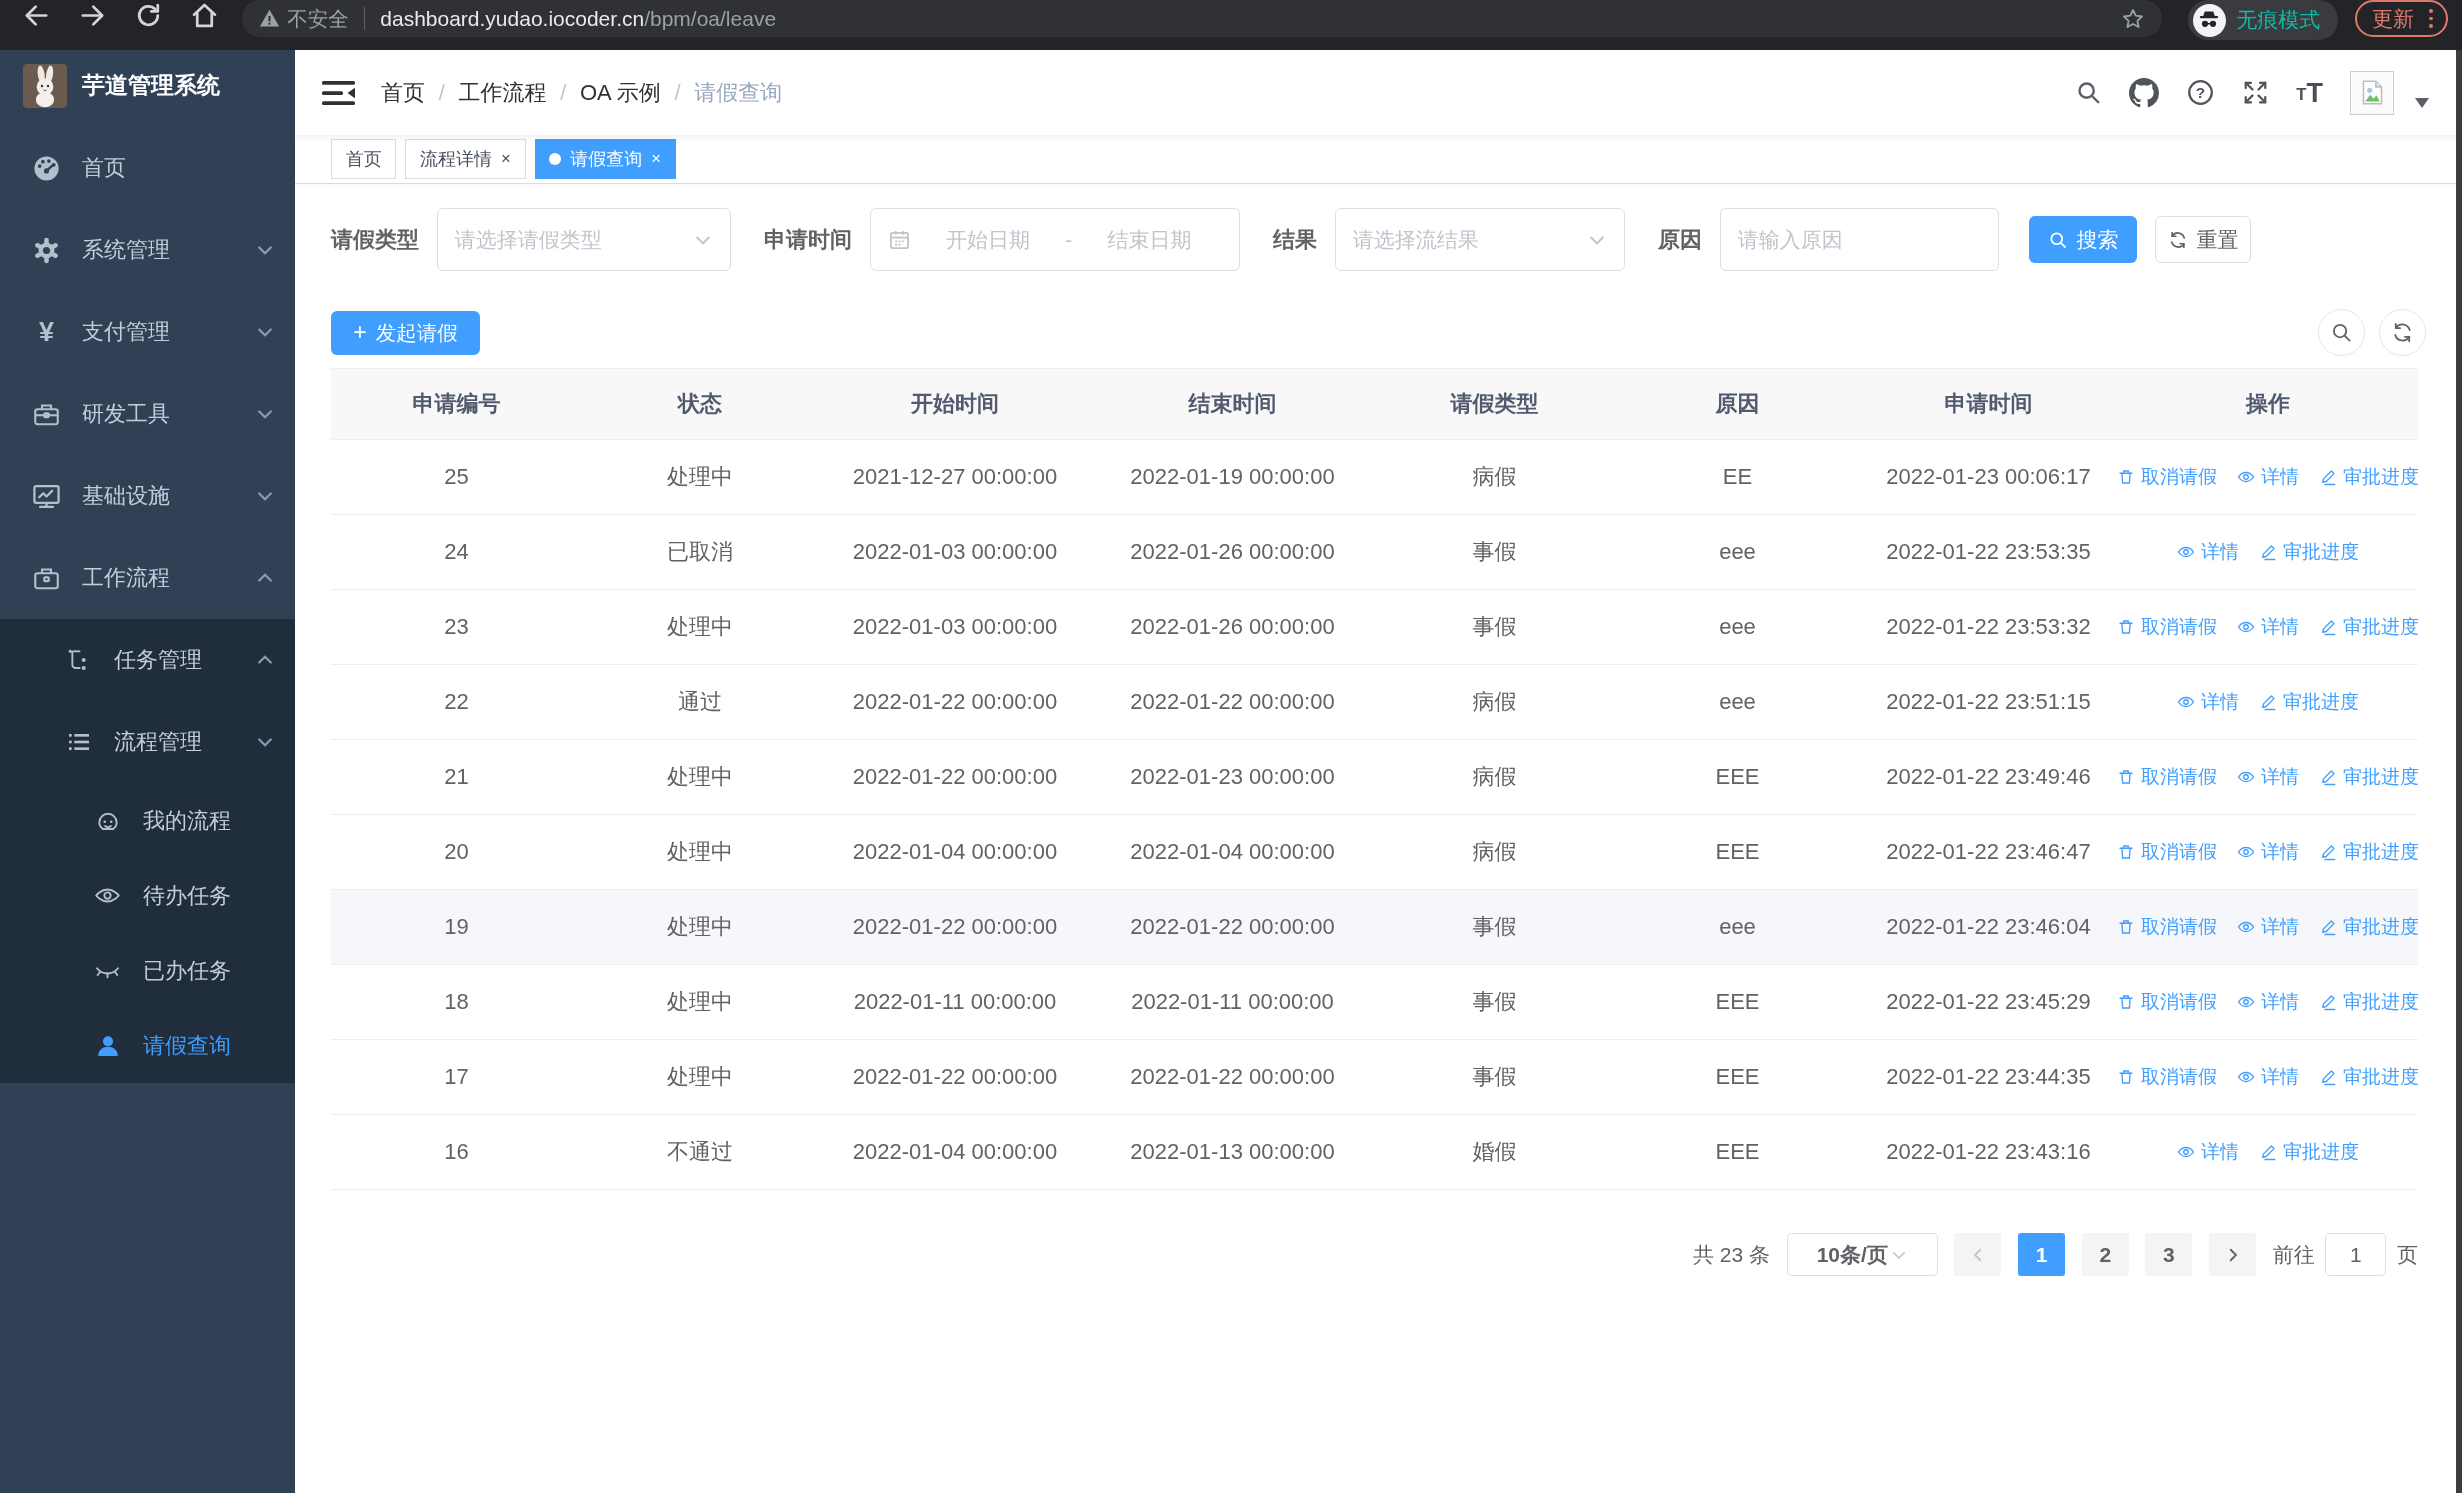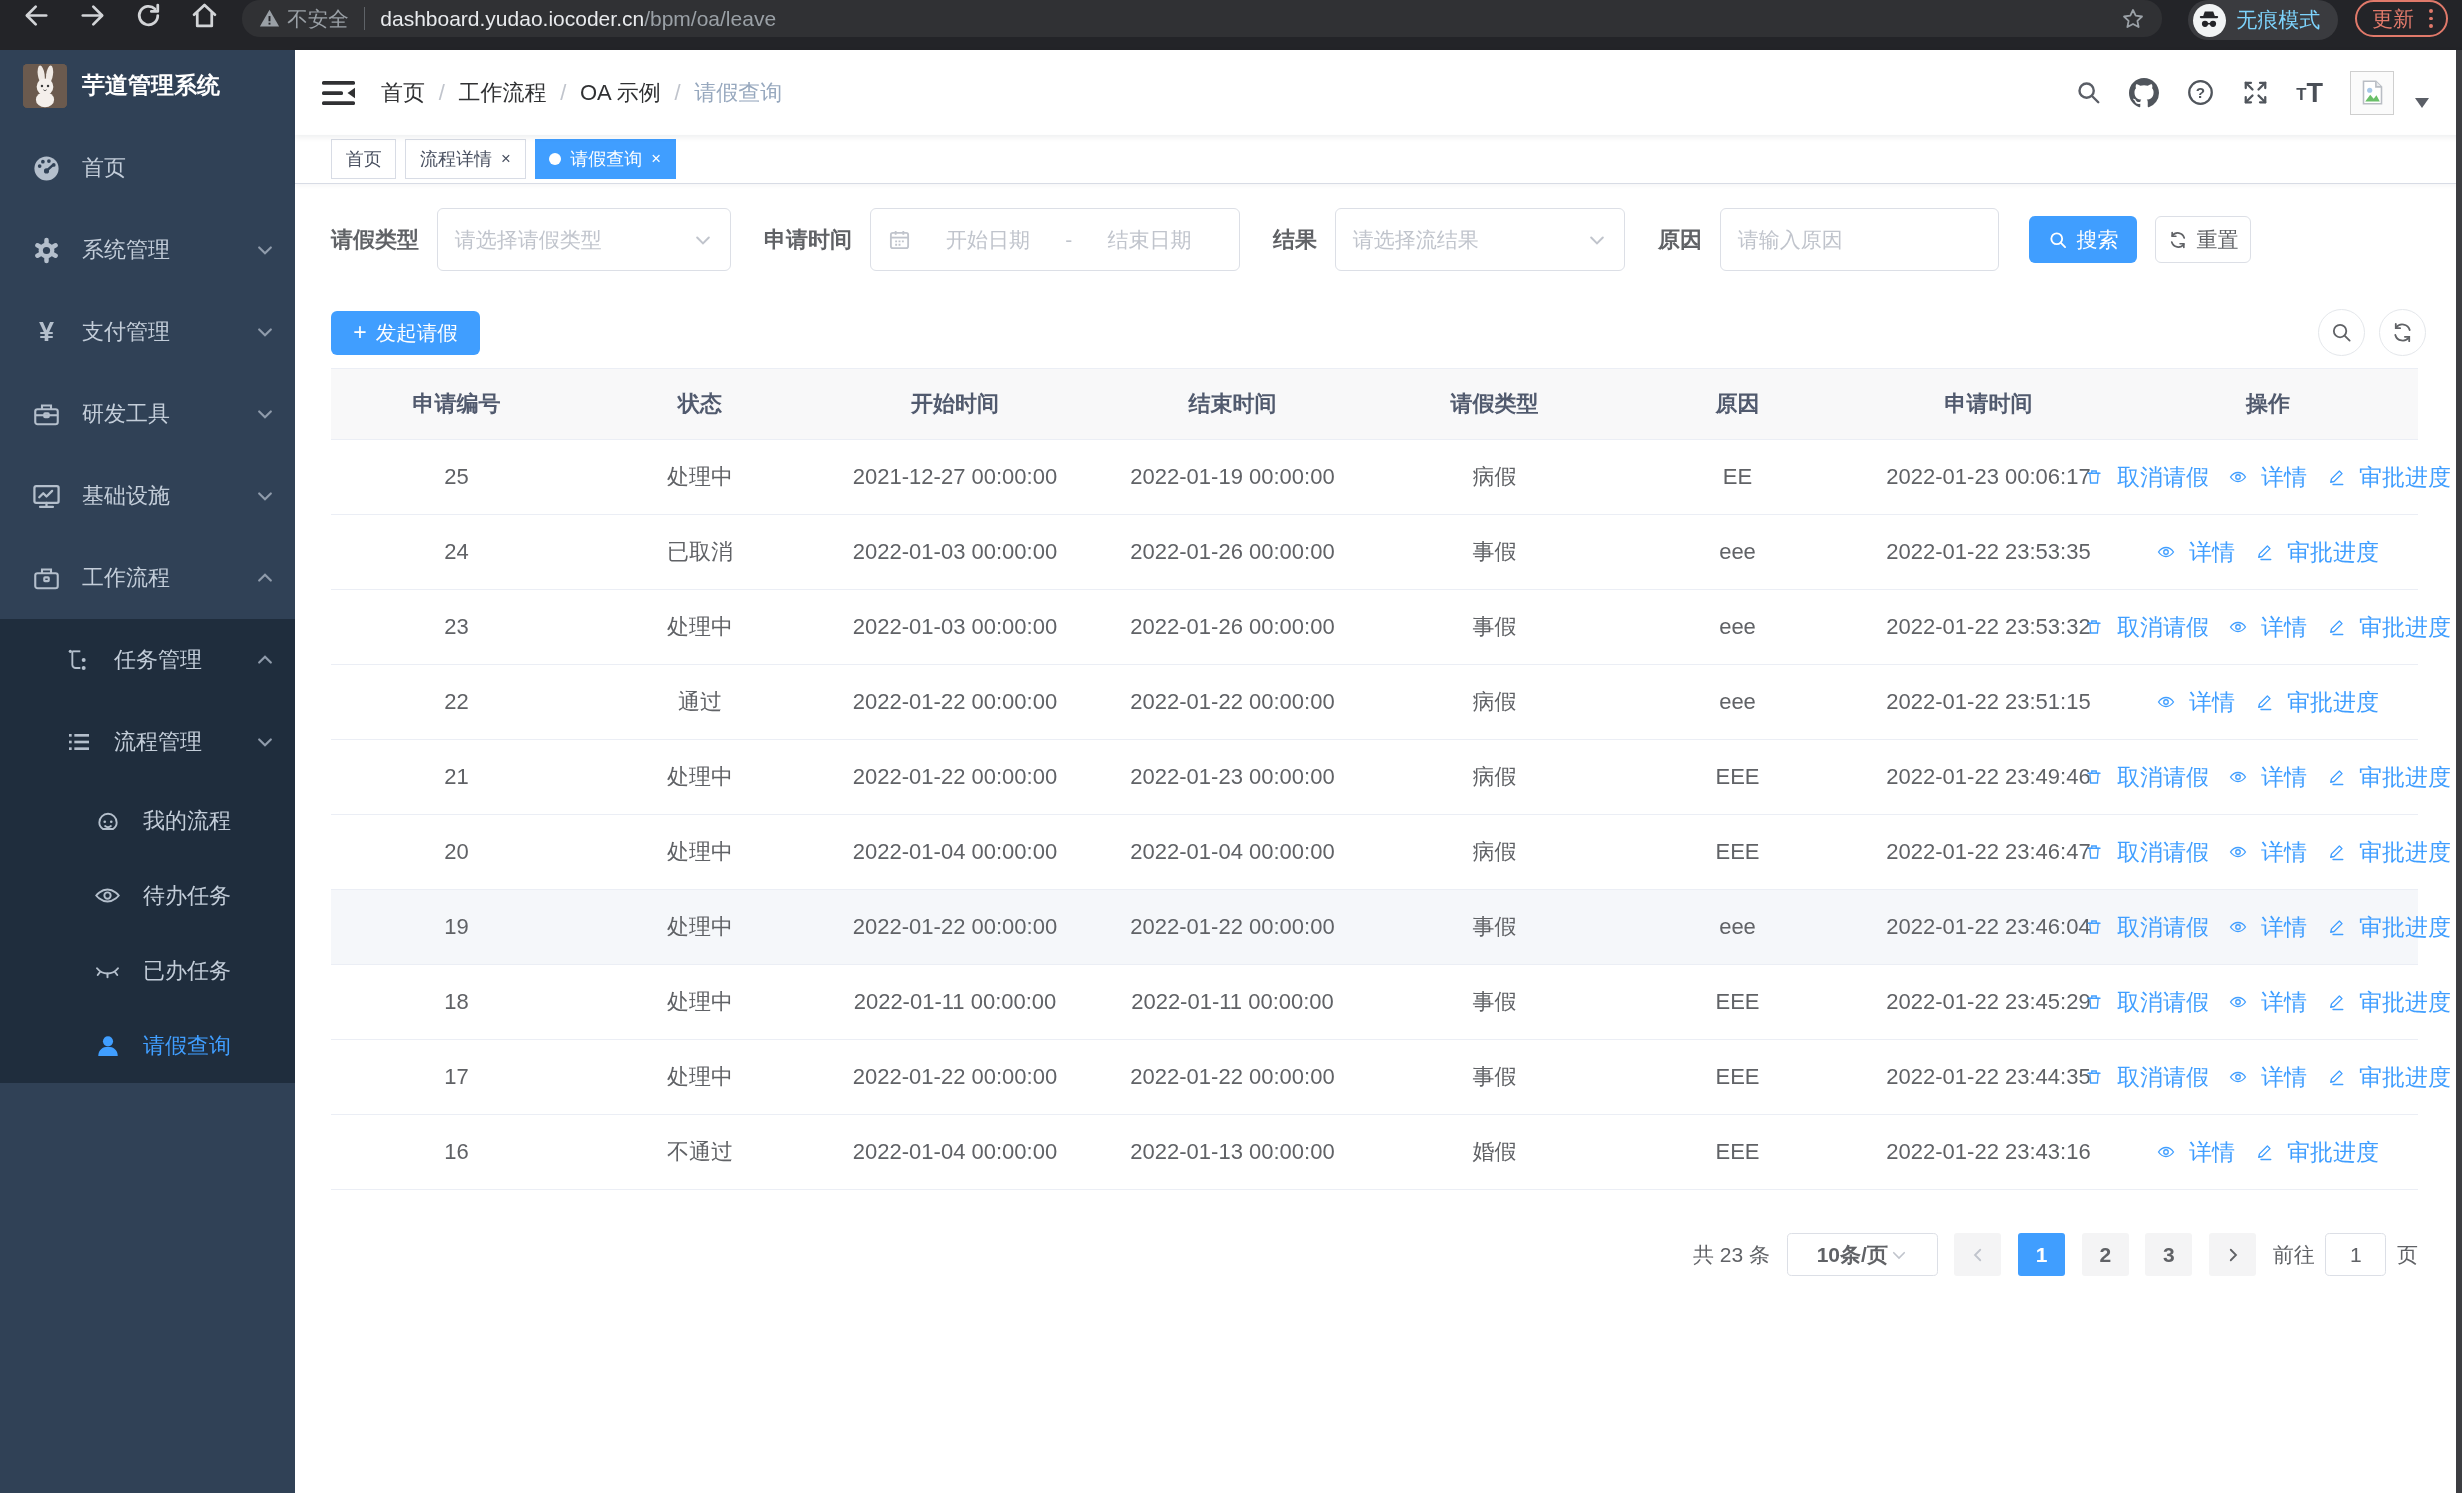--- a/index.html
+++ b/index.html
@@ -23,21 +23,21 @@
     display:flex; align-items:center; padding:0 16.7px; color:#e8eaed;
     font-size:21px; min-width:0; cursor:text;
   }
   .omnibox .warn-txt { color:#9aa0a6; margin-left:7.6px; font-size:20.5px; }
   .omnibox .odiv { width:1.5px; height:23px; background:#5f6368; margin:0 15px; }
   .omnibox .host { color:#e8eaed; }
   .omnibox .path { color:#9aa0a6; }
   .omnibox .star { margin-left:auto; }
   .incog-chip {
     height:40px; background:#3a3b3f; border-radius:20px; display:flex; align-items:center;
-    gap:10.6px; padding:0 18px 0 4.6px; margin-left:26px; color:#7dd3fc; font-size:21px; white-space:nowrap;
+    gap:10.6px; padding:0 18px 0 4.6px; margin-left:26px; color:#14b8a6; font-size:21px; white-space:nowrap;
   }
   .incog-circle { width:33px; height:33px; border-radius:50%; background:#f1f3f4; display:flex; align-items:center; justify-content:center; }
   .update-pill {
     height:37px; border:2.3px solid #e0796a; border-radius:20px; margin-left:16.7px;
     display:flex; align-items:center; gap:12px; padding:0 10.6px 0 15px;
     color:#e0796a; font-size:21px; white-space:nowrap; cursor:pointer;
   }
   .kebab { display:flex; flex-direction:column; gap:3.8px; padding:3px; }
   .kebab i { width:3.8px; height:3.8px; border-radius:50%; background:#e0796a; }
 
@@ -136,21 +136,21 @@
   }
 
   
   .table { margin-top:12px; width:2087px; border-top:1.5px solid #ebeef5; font-size:22px; }
   .trow { display:grid; grid-template-columns:251px 236px 274px 281px 243px 243px 259px 300px; align-items:center; }
   .thead { background:#f8f8f9; height:71px; color:#515a6e; font-weight:700; border-bottom:1.5px solid #ebeef5; }
   .cell { text-align:center; white-space:nowrap; }
   .tbody .trow { height:75px; color:#606266; border-bottom:1.5px solid #ebeef5; }
   .tbody .trow.row-hl { background:#f5f7fa; }
   .ops { display:flex; justify-content:center; align-items:center; gap:20px; }
-  .op { color:#409eff; font-size:23px; display:flex; align-items:center; gap:14px; text-decoration:none; cursor:pointer; white-space:nowrap; }
+  .op { color:#409eff; font-size:19px; display:flex; align-items:center; gap:6px; text-decoration:none; cursor:pointer; white-space:nowrap; }
 
   
   .pagination { margin-top:43px; width:2087px; display:flex; justify-content:flex-end; align-items:center; gap:16.7px; font-size:21px; color:#606266; }
   .pg-total { font-weight:400; }
   .pg-size { width:151px; height:43px; border:1.5px solid #dcdfe6; border-radius:4.6px; display:flex; align-items:center; justify-content:space-between; padding:0 29px; color:#606266; cursor:pointer;font-weight:bold; }
   .pg-btn { min-width:47px; height:43px; background:#f4f4f5; border-radius:3px; display:flex; align-items:center; justify-content:center; font-weight:600; color:#606266; cursor:pointer; }
   .pg-btn.disabled { color:#c0c4cc; cursor:default; }
   .pg-btn.active { background:#409eff; color:#fff; }
   .pg-goto { display:flex; align-items:center; gap:10.6px; }
   .goto-input { width:61px; height:43px; border:1.5px solid #dcdfe6; border-radius:4.6px; text-align:center; font-size:21px; color:#606266; outline:none; background:#fff; }

